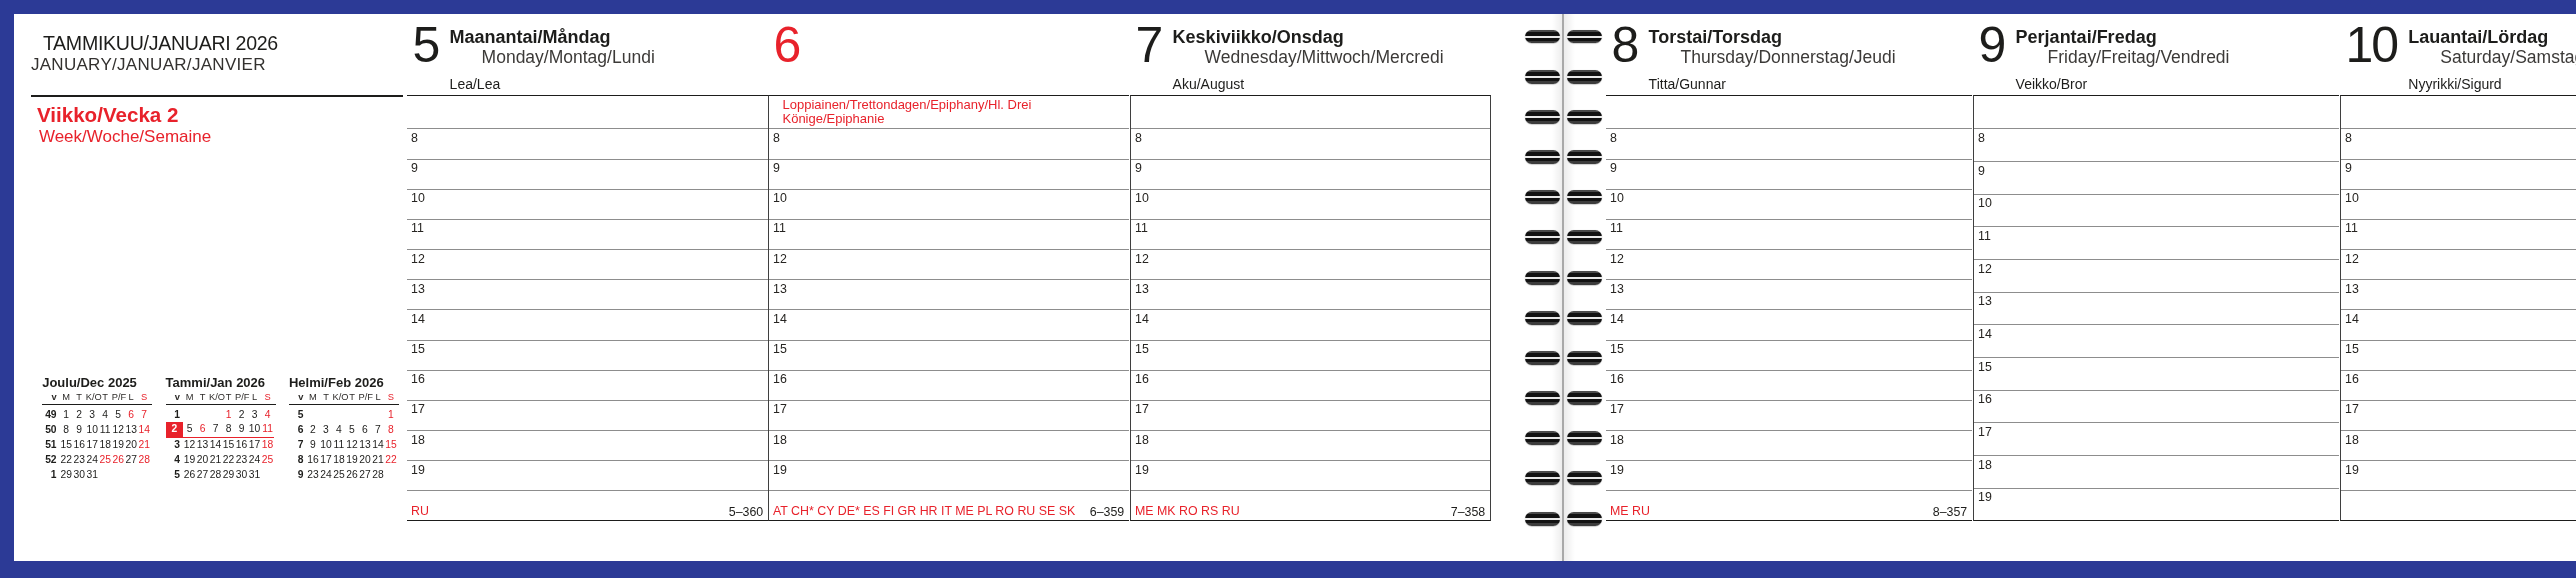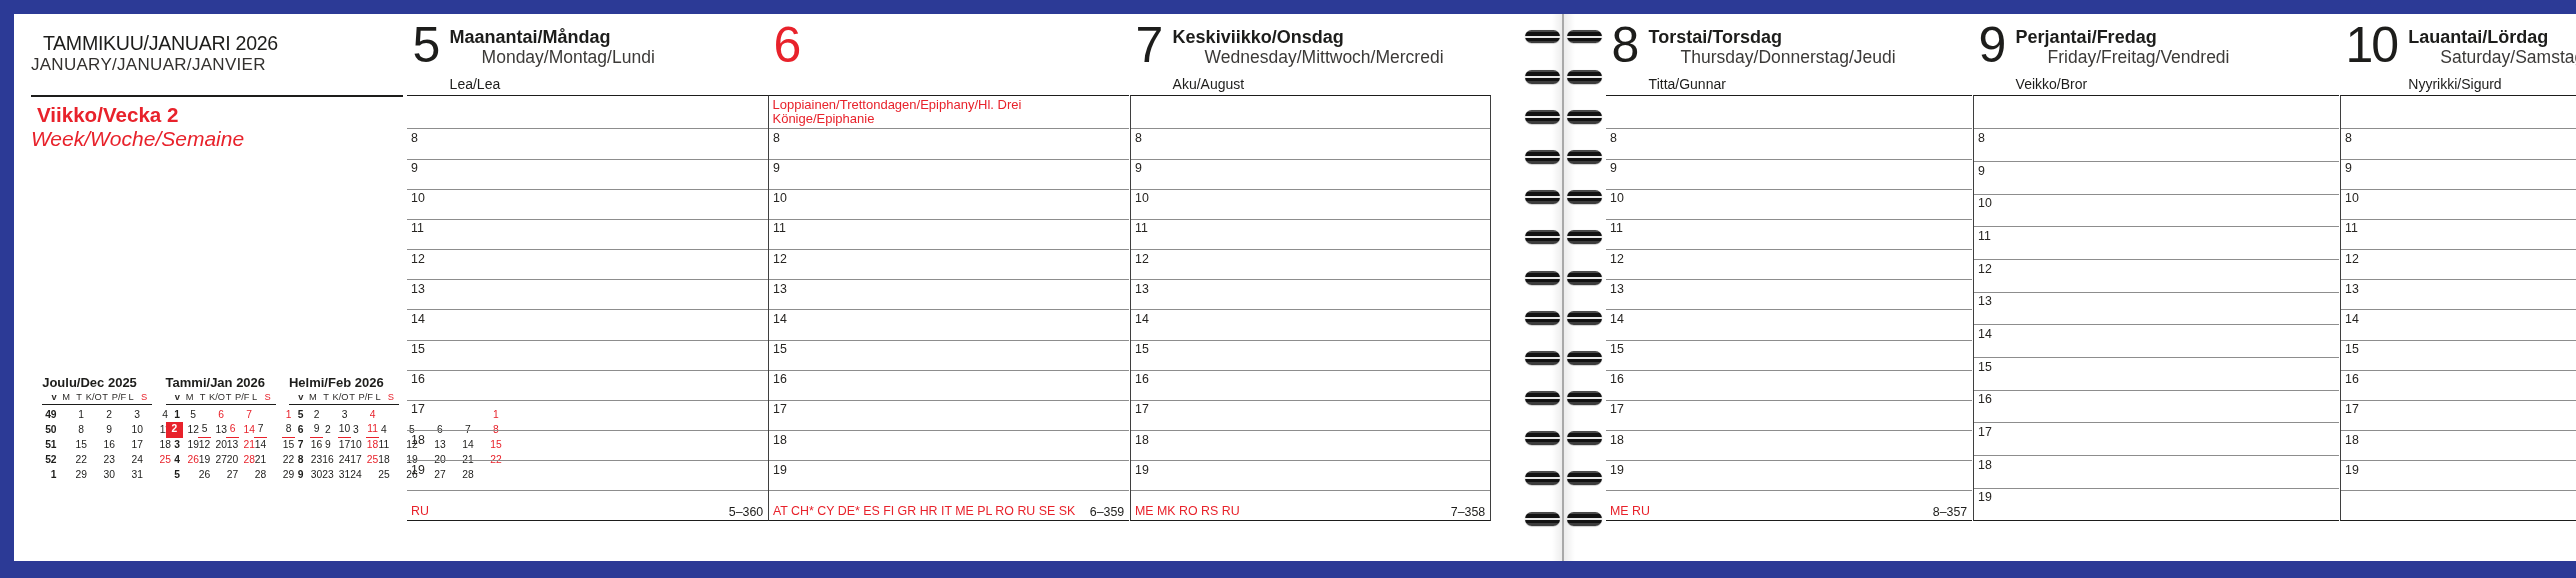--- a/index.html
+++ b/index.html
@@ -12,32 +12,32 @@
   .sheet{
     position:absolute;left:14.4px;top:14.4px;width:3074px;height:547px;
     background:#ffffff;
   }
   
   .info-col{position:absolute;left:16.5px;top:0;width:372px;height:100%;}
   .month-title{position:absolute;top:17.5px;left:12px;font-size:19.6px;font-weight:400;letter-spacing:-0.3px;}
   .month-sub{position:absolute;top:41px;left:0;font-size:17px;font-weight:300;color:#33312f;letter-spacing:0.3px;}
   .info-rule{position:absolute;top:81px;left:0;width:372px;height:1.5px;background:#1d1d1b;}
   .week-title{position:absolute;top:89px;left:6px;font-size:20.6px;font-weight:700;color:#e8222b;}
-  .week-sub{position:absolute;top:113px;left:0;font-size:21px;font-weight:300;color:#e8222b;font-style:italic;}
+  .week-sub{position:absolute;top:113px;left:8px;font-size:17px;font-weight:300;color:#e8222b;}
   
   .minicals{position:absolute;left:11.3px;top:361px;display:flex;gap:13.4px;}
   .minical{width:110px;}
   .mc-title{font-size:13px;font-weight:700;margin-bottom:2px;white-space:nowrap;}
   .mc-head{display:grid;grid-template-columns:17.5px repeat(7,13px);
     border-bottom:1.3px solid #1d1d1b;padding-bottom:1.5px;}
   .mc-h{font-size:9.3px;text-align:center;color:#2c2a28;}
   .mc-h.wk{font-weight:700;text-align:right;padding-right:3.1px;}
   .mc-h.red{color:#e8222b;}
   .mc-body{padding-top:3.1px;}
-  .mc-row{display:grid;grid-template-columns:17.5px repeat(7,13px);height:15px;align-items:center;gap:15px;}
+  .mc-row{display:grid;grid-template-columns:17.5px repeat(7,13px);height:15px;align-items:center;}
   .mc-row.hl .mc-c{border-bottom:1.3px solid #e8222b;}
   .mc-c{font-size:10.3px;text-align:center;line-height:13.4px;height:100%;}
   .mc-c.wk{font-weight:700;text-align:right;padding-right:3.1px;}
   .mc-c.red{color:#e8222b;}
   .mc-c.wk-hl{background:#e8222b;color:#ffffff;text-align:center;padding-right:0;}
   
   .day-col{position:absolute;top:0;height:507px;}
   .day-head{position:absolute;top:7.2px;left:5.2px;display:flex;gap:11.3px;}
   .day-num{font-size:50px;line-height:0.92;font-weight:400;letter-spacing:-2.1px;}
   .day-names{padding-top:6.7px;}
@@ -45,21 +45,21 @@
   .day-intl{font-size:17.5px;font-weight:300;color:#3c3a38;line-height:1.15;margin-left:32px;}
   .day-nameday{font-size:14px;font-weight:400;margin-top:8.8px;color:#1d1d1b;}
   .red-day .day-num,.red-day .day-fi,.red-day .day-intl{color:#e8222b;}
   .day-grid{
     position:absolute;top:81px;left:0;right:0;height:426px;
     border-top:1.5px solid #1d1d1b;border-bottom:1.8px solid #1d1d1b;
     display:flex;flex-direction:column;box-sizing:border-box;
   }
   .day-grid.div-left{border-left:1px solid #3f3f3f;}
   .day-grid.div-right{border-right:1px solid #3f3f3f;}
-  .notes-row{height:32px;box-sizing:border-box;padding:1.5px 4.1px 0 3.1px;}
+  .notes-row{height:32px;box-sizing:border-box;padding:1.5px 4.1px 0 3.1px;margin-left:10px;}
   .holiday{display:block;font-size:13px;line-height:1.08;color:#e8222b;}
   .hours{flex:1;display:flex;flex-direction:column;}
   .hour-row{flex:1;border-top:0.8px solid #8d8d8d;box-sizing:border-box;}
   .hour-label{display:inline-block;font-size:12.4px;padding:1.5px 0 0 3.6px;color:#262421;}
   .foot-row{height:30px;border-top:0.8px solid #8d8d8d;box-sizing:border-box;
     display:flex;justify-content:space-between;align-items:flex-end;
     padding:0 5.2px 2.1px 3.6px;}
   .foot-left{font-size:12.4px;color:#e8222b;white-space:nowrap;}
   .foot-right{display:flex;flex-direction:column;align-items:flex-start;line-height:1;}
   .moon{font-size:14px;line-height:0.9;color:#1d1d1b;}

